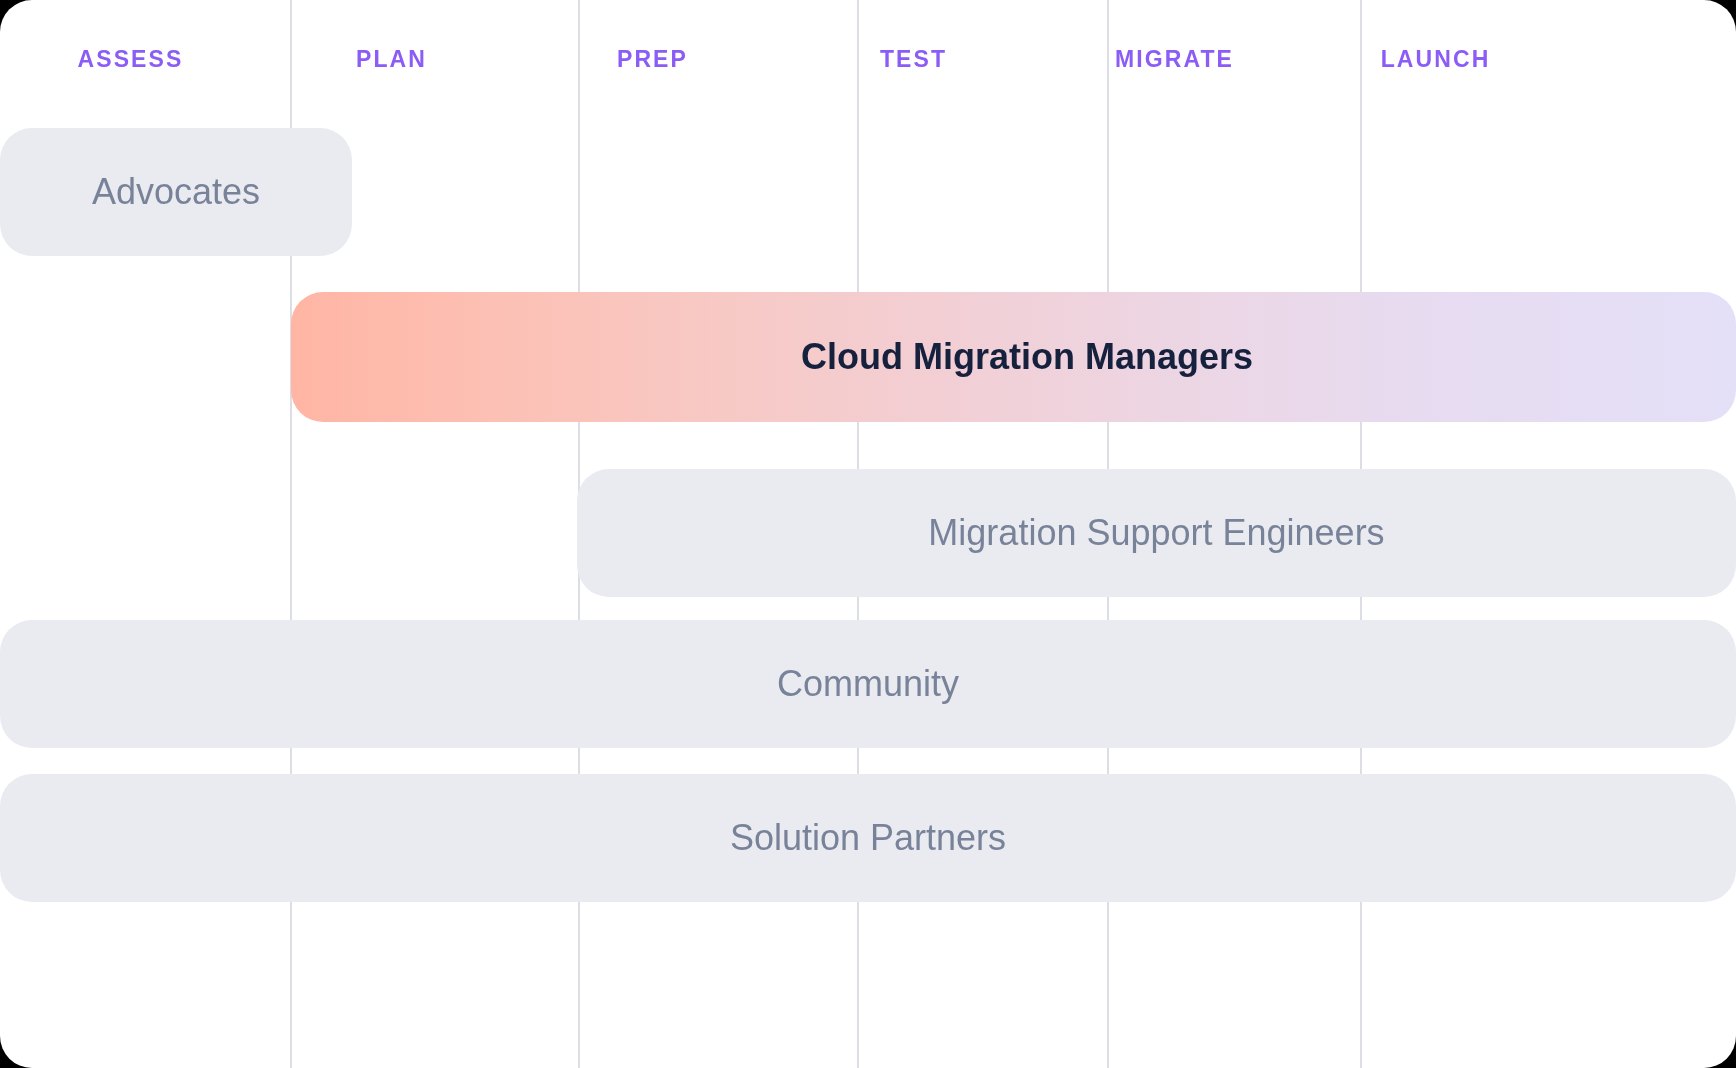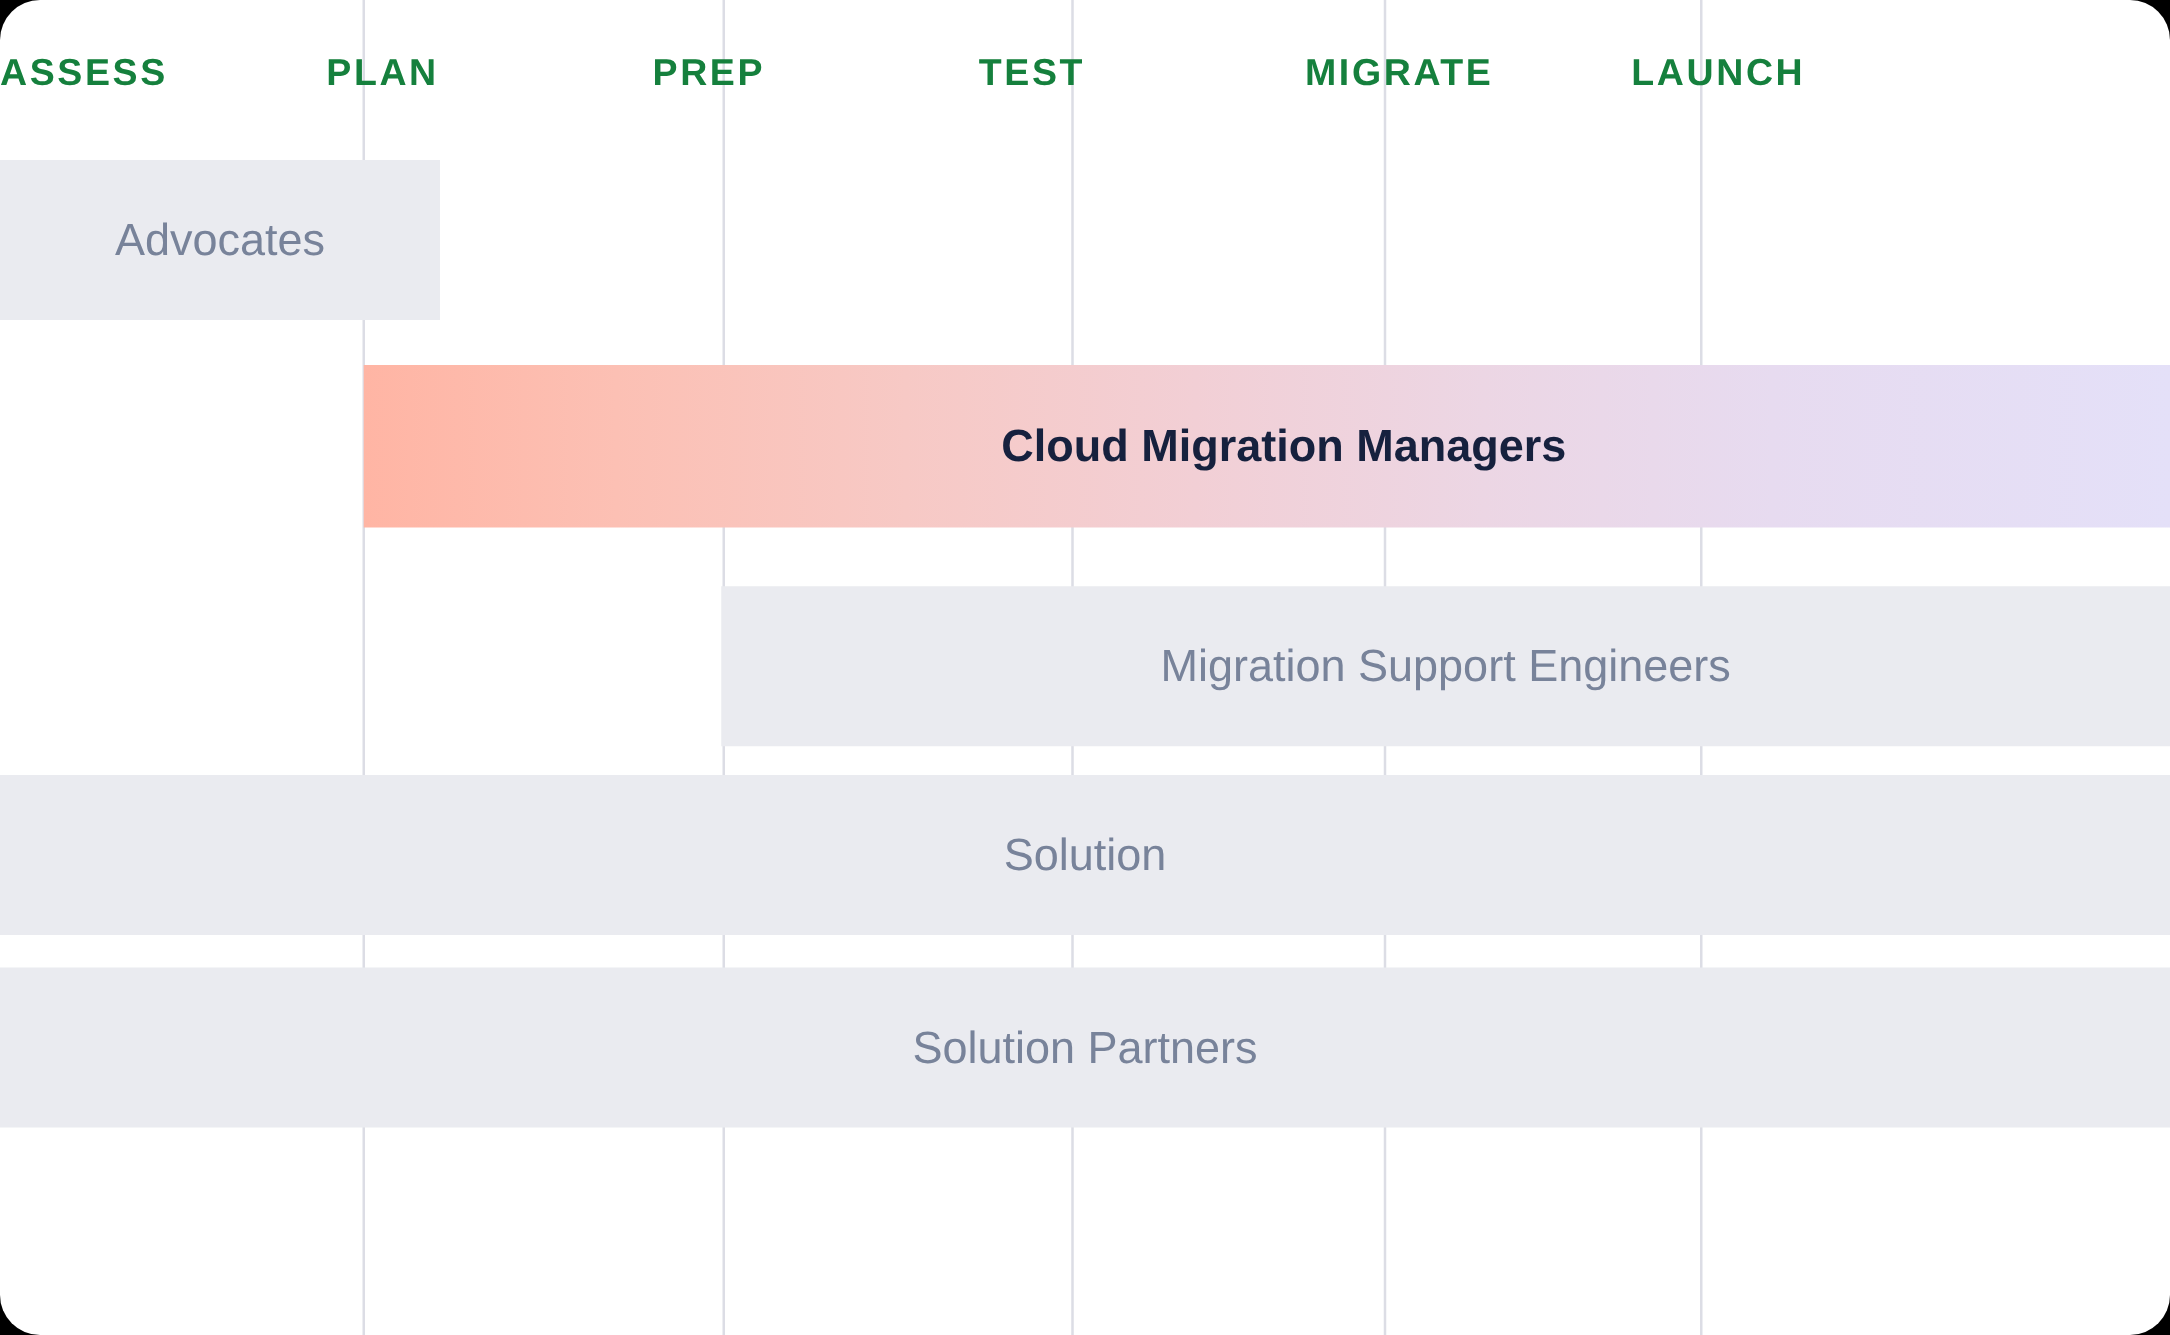--- a/index.html
+++ b/index.html
@@ -48,42 +48,44 @@
     top: 0;
     width: 100%;
     height: 118px;
     display: flex;
     align-items: center;
     z-index: 3;
   }
   .phase-header {
     flex: 0 0 auto;
     width: 261px;
-    font-size: 30px;
+    text-align: center;
+    font-size: 23px;
     font-weight: 800;
     letter-spacing: 2.1px;
-    color: #15803d;
+    color: #8b5cf6;
     text-transform: uppercase;
     font-family: "Liberation Sans", sans-serif;
   }
 
   
   .bars-layer {
     position: absolute;
     left: 0;
     top: 0;
     width: 100%;
     height: 100%;
     z-index: 2;
   }
   .bar {
     position: absolute;
     display: flex;
     align-items: center;
     box-sizing: border-box;
+    border-radius: 32px;
   }
   .bar-label {
     width: 100%;
     text-align: center;
     font-size: 36px;
     font-weight: 500;
     font-family: "Liberation Sans", sans-serif;
     white-space: nowrap;
   }
 
@@ -171,21 +173,21 @@
 
     <div class="bar accent" id="bar-cloud-migration-managers">
       <span class="bar-label">Cloud Migration Managers</span>
     </div>
 
     <div class="bar neutral" id="bar-migration-support-engineers">
       <span class="bar-label">Migration Support Engineers</span>
     </div>
 
     <div class="bar neutral" id="bar-community">
-      <span class="bar-label">Solution</span>
+      <span class="bar-label">Community</span>
     </div>
 
     <div class="bar neutral" id="bar-solution-partners">
       <span class="bar-label">Solution Partners</span>
     </div>
 
   </div>
 
   <div class="header-row">
     <div class="phase-header">ASSESS</div>

